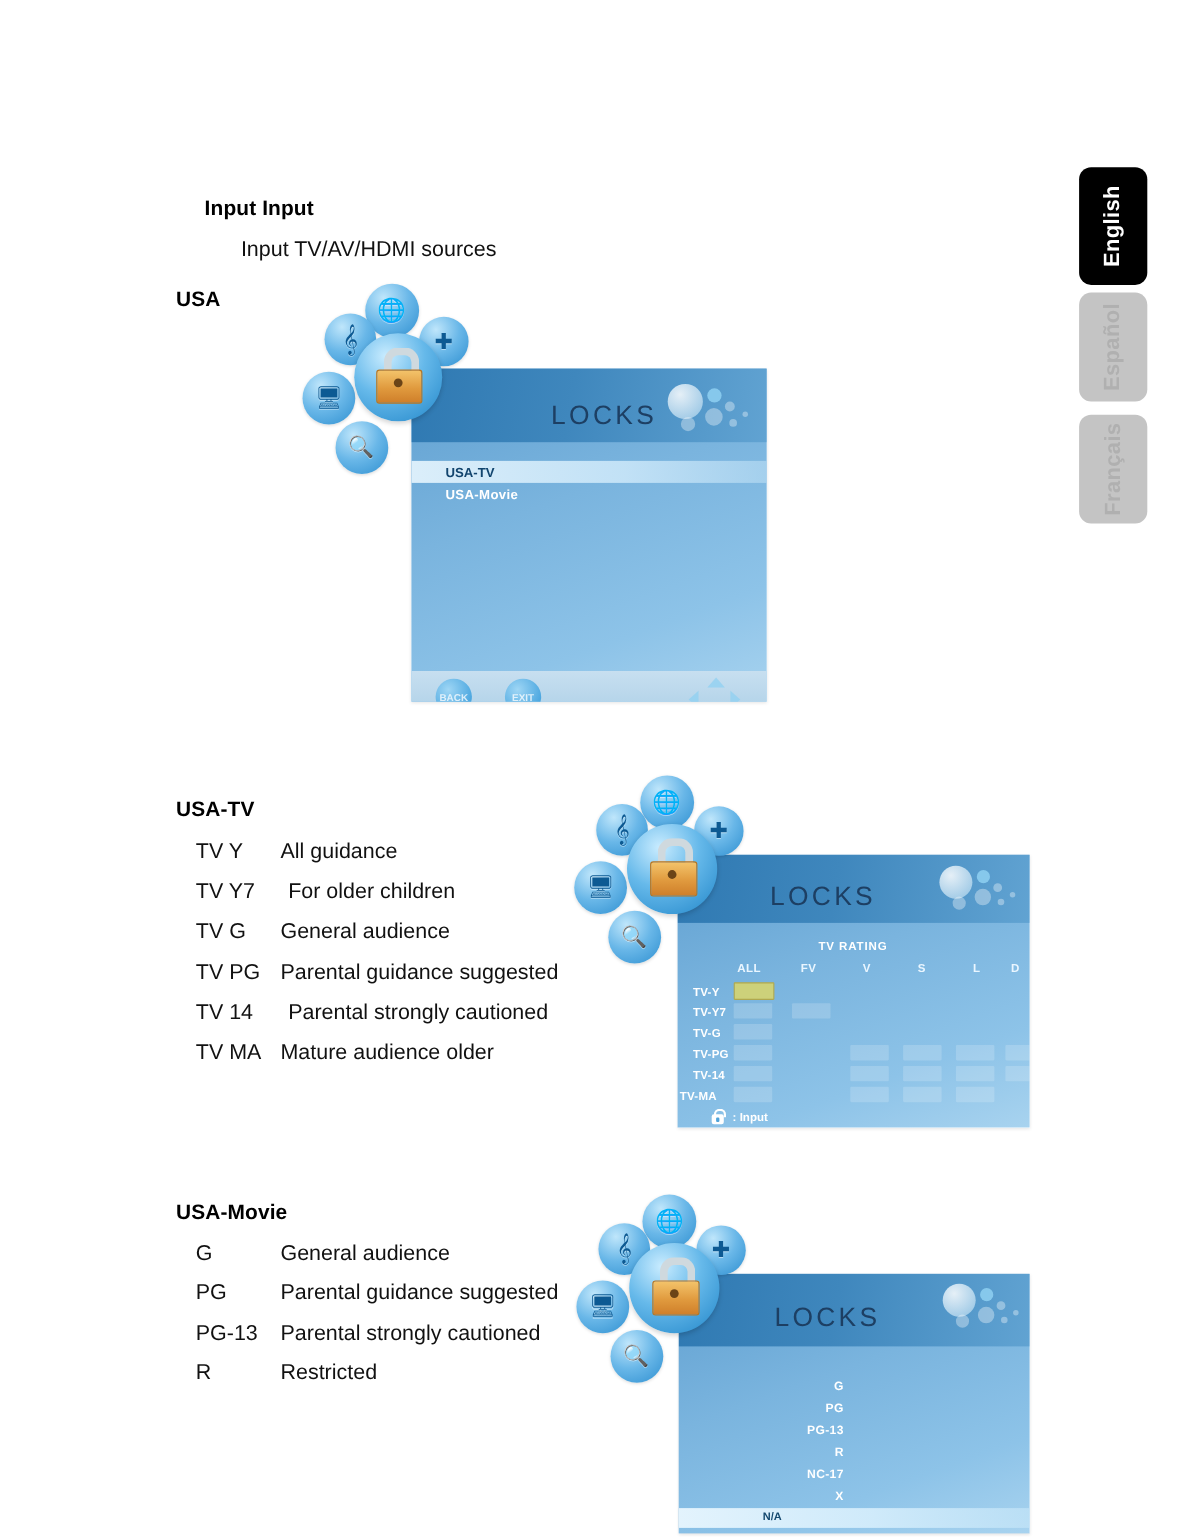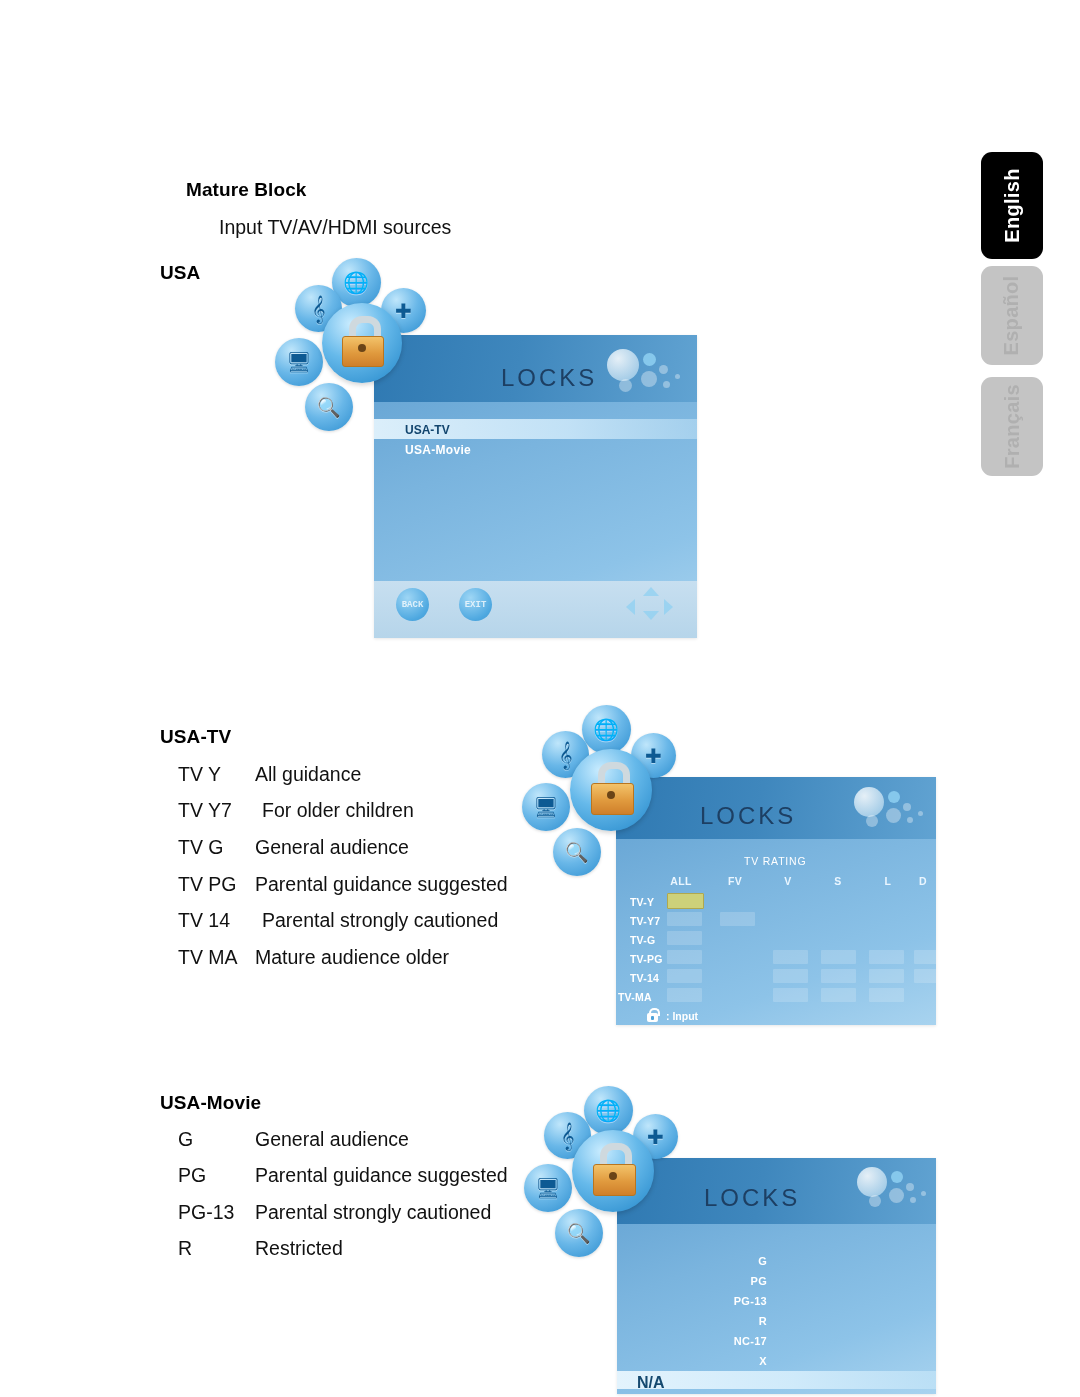--- a/index.html
+++ b/index.html
@@ -191,21 +191,21 @@
   .glyph {
     color: #0d5a93;
     line-height: 1;
     text-shadow: 0 1px 0 rgba(255,255,255,0.45);
   }
 
   
   .grid-title {
     position: absolute;
     color: #ffffff;
-    font-weight: normal;
+    font-weight: bold;
     font-size: 10.5px;
     letter-spacing: 0.8px;
   }
   .col-head {
     position: absolute;
     color: #eaf6ff;
     font-weight: bold;
     font-size: 10.5px;
     text-align: center;
     letter-spacing: 0.4px;
@@ -268,38 +268,38 @@
   .movie-hl {
     position: absolute;
     left: 0;
     width: 100%;
     background: linear-gradient(90deg, rgba(232,246,254,0.95) 0%, rgba(214,238,252,0.9) 55%, rgba(196,229,248,0.7) 100%);
   }
   .movie-hl .movie-label {
     position: absolute;
     color: #15496f;
     font-weight: bold;
-    font-size: 16px;
-    text-align: left;
+    font-size: 10px;
+    text-align: center;
   }
 </style>
 </head>
 <body>
 
 <div class="lang-tab active" style="left:981px; top:152px; width:62px; height:107px;">
   <span>English</span>
 </div>
 <div class="lang-tab inactive" style="left:981px; top:266px; width:62px; height:99px;">
   <span>Español</span>
 </div>
 <div class="lang-tab inactive" style="left:981px; top:377px; width:62px; height:99px;">
   <span>Français</span>
 </div>
 
-<div class="abs section-head" style="left:186px; top:179px;">Mature Block</div>
+<div class="abs section-head" style="left:186px; top:179px;">Input Input</div>
 <div class="abs body-line" style="left:219px; top:216px;">Input TV/AV/HDMI sources</div>
 <div class="abs section-head" style="left:160px; top:262px;">USA</div>
 
 <div class="osd" style="left:374px; top:335px; width:323px; height:303px;">
 
   <div class="osd-header" style="height:67px;"></div>
   <div class="osd-title" style="left:127px; top:29px; font-size:24px;">LOCKS</div>
 
   <div class="bubbles" style="left:227px; top:8px; width:96px; height:58px;">
     <div class="bub big" style="left:6px; top:6px; width:32px; height:32px;"></div>
@@ -309,21 +309,21 @@
     <div class="bub lite" style="left:58px; top:22px; width:9px; height:9px;"></div>
     <div class="bub lite" style="left:62px; top:38px; width:7px; height:7px;"></div>
     <div class="bub lite" style="left:74px; top:31px; width:5px; height:5px;"></div>
   </div>
 
   <div class="menu-hl" style="top:84px; height:20px;">
     <div class="menu-label" style="left:31px; top:4px;">USA-TV</div>
   </div>
   <div class="menu-row" style="left:31px; top:108px;">USA-Movie</div>
 
-  <div class="osd-footer" style="height:57px;font-family:Liberation Mono, monospace;">
+  <div class="osd-footer" style="height:28px;">
     <div class="btn-circle" style="left:22px; top:7px; width:33px; height:33px;">BACK</div>
     <div class="btn-circle" style="left:85px; top:7px; width:33px; height:33px;text-align:center;">EXIT</div>
     <div class="dpad" style="left:252px; top:6px; width:48px; height:34px;">
       <i style="left:17px; top:0px;  border-width:0 8px 9px 8px; border-color:transparent transparent #8fd0f2 transparent;"></i>
       <i style="left:17px; top:24px; border-width:9px 8px 0 8px; border-color:#8fd0f2 transparent transparent transparent;"></i>
       <i style="left:0px;  top:12px; border-width:8px 9px 8px 0; border-color:transparent #8fd0f2 transparent transparent;"></i>
       <i style="left:38px; top:12px; border-width:8px 0 8px 9px; border-color:transparent transparent transparent #8fd0f2;"></i>
     </div>
   </div>
 </div>

